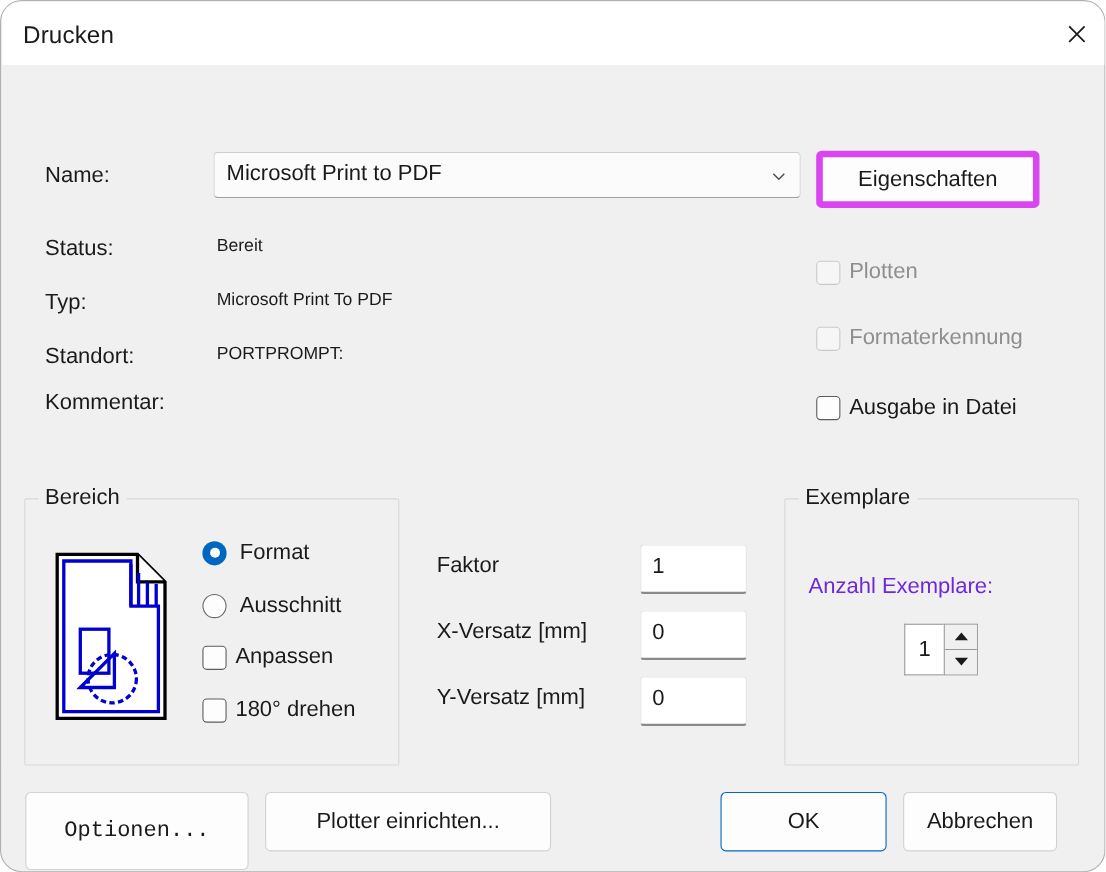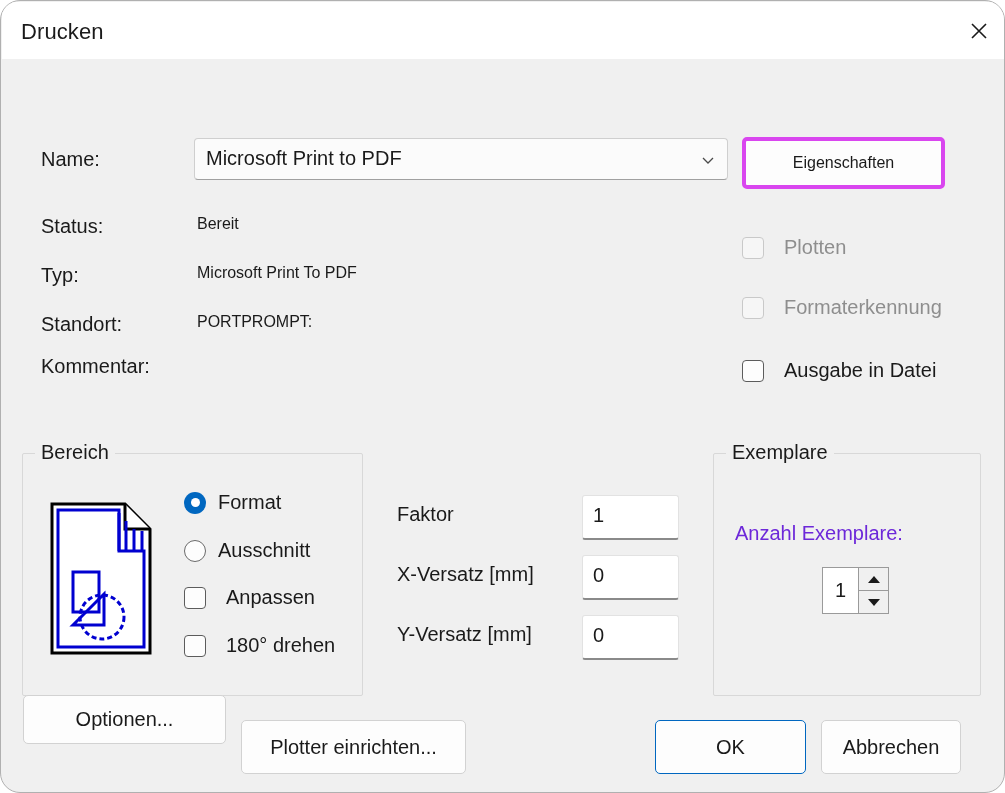--- a/index.html
+++ b/index.html
@@ -115,35 +115,35 @@
     position: absolute;
     right: 11px; top: 13px;
     width: 16px; height: 16px;
   }
 
   #properties-btn {
     position: absolute;
     left: 741px; top: 136px;
     width: 203px; height: 52px;
     background: #fdfdfd;
-    border: 4px solid #d946ef;
+    border: 6px solid #d946ef;
     border-radius: 5px;
     display: flex; align-items: center; justify-content: center;
-    font-size: 16px;
+    font-size: 20px;
     color: #1a1a1a;
     cursor: default;
     white-space: nowrap;
   }
 
   
   .cb-row {
     position: absolute;
     display: flex;
     align-items: center;
-    gap: 20px;
+    gap: 8px;
     cursor: default;
     white-space: nowrap;
   }
   .cb-box {
     width: 22px; height: 22px;
     border: 1.6px solid #5c5c5c;
     border-radius: 4px;
     background: #fdfdfd;
     flex: 0 0 auto;
   }
@@ -282,22 +282,22 @@
     border: 1px solid #d2d2d2;
     border-radius: 5px;
     display: flex;
     align-items: center;
     justify-content: center;
     font-size: 20px;
     color: #1a1a1a;
     cursor: default;
     white-space: nowrap;
   }
-  #btn-options  { left: 22px;  top: 694px; width: 203px; height: 49px; }
-  #btn-plotter  { left: 240px; top: 719px; width: 225px; height: 54px; }
+  #btn-options  { left: 22px;  top: 719px; width: 203px; height: 71px; font-family: Liberation Mono, monospace; }
+  #btn-plotter  { left: 240px; top: 719px; width: 260px; height: 54px; }
   #btn-ok       { left: 654px; top: 719px; width: 151px; height: 54px;
                   border: 1.6px solid #0067c0; }
   #btn-cancel   { left: 820px; top: 719px; width: 140px; height: 54px; }
 </style>
 </head>
 <body>
 
 <div id="dialog">
 
   <div id="titlebar">

